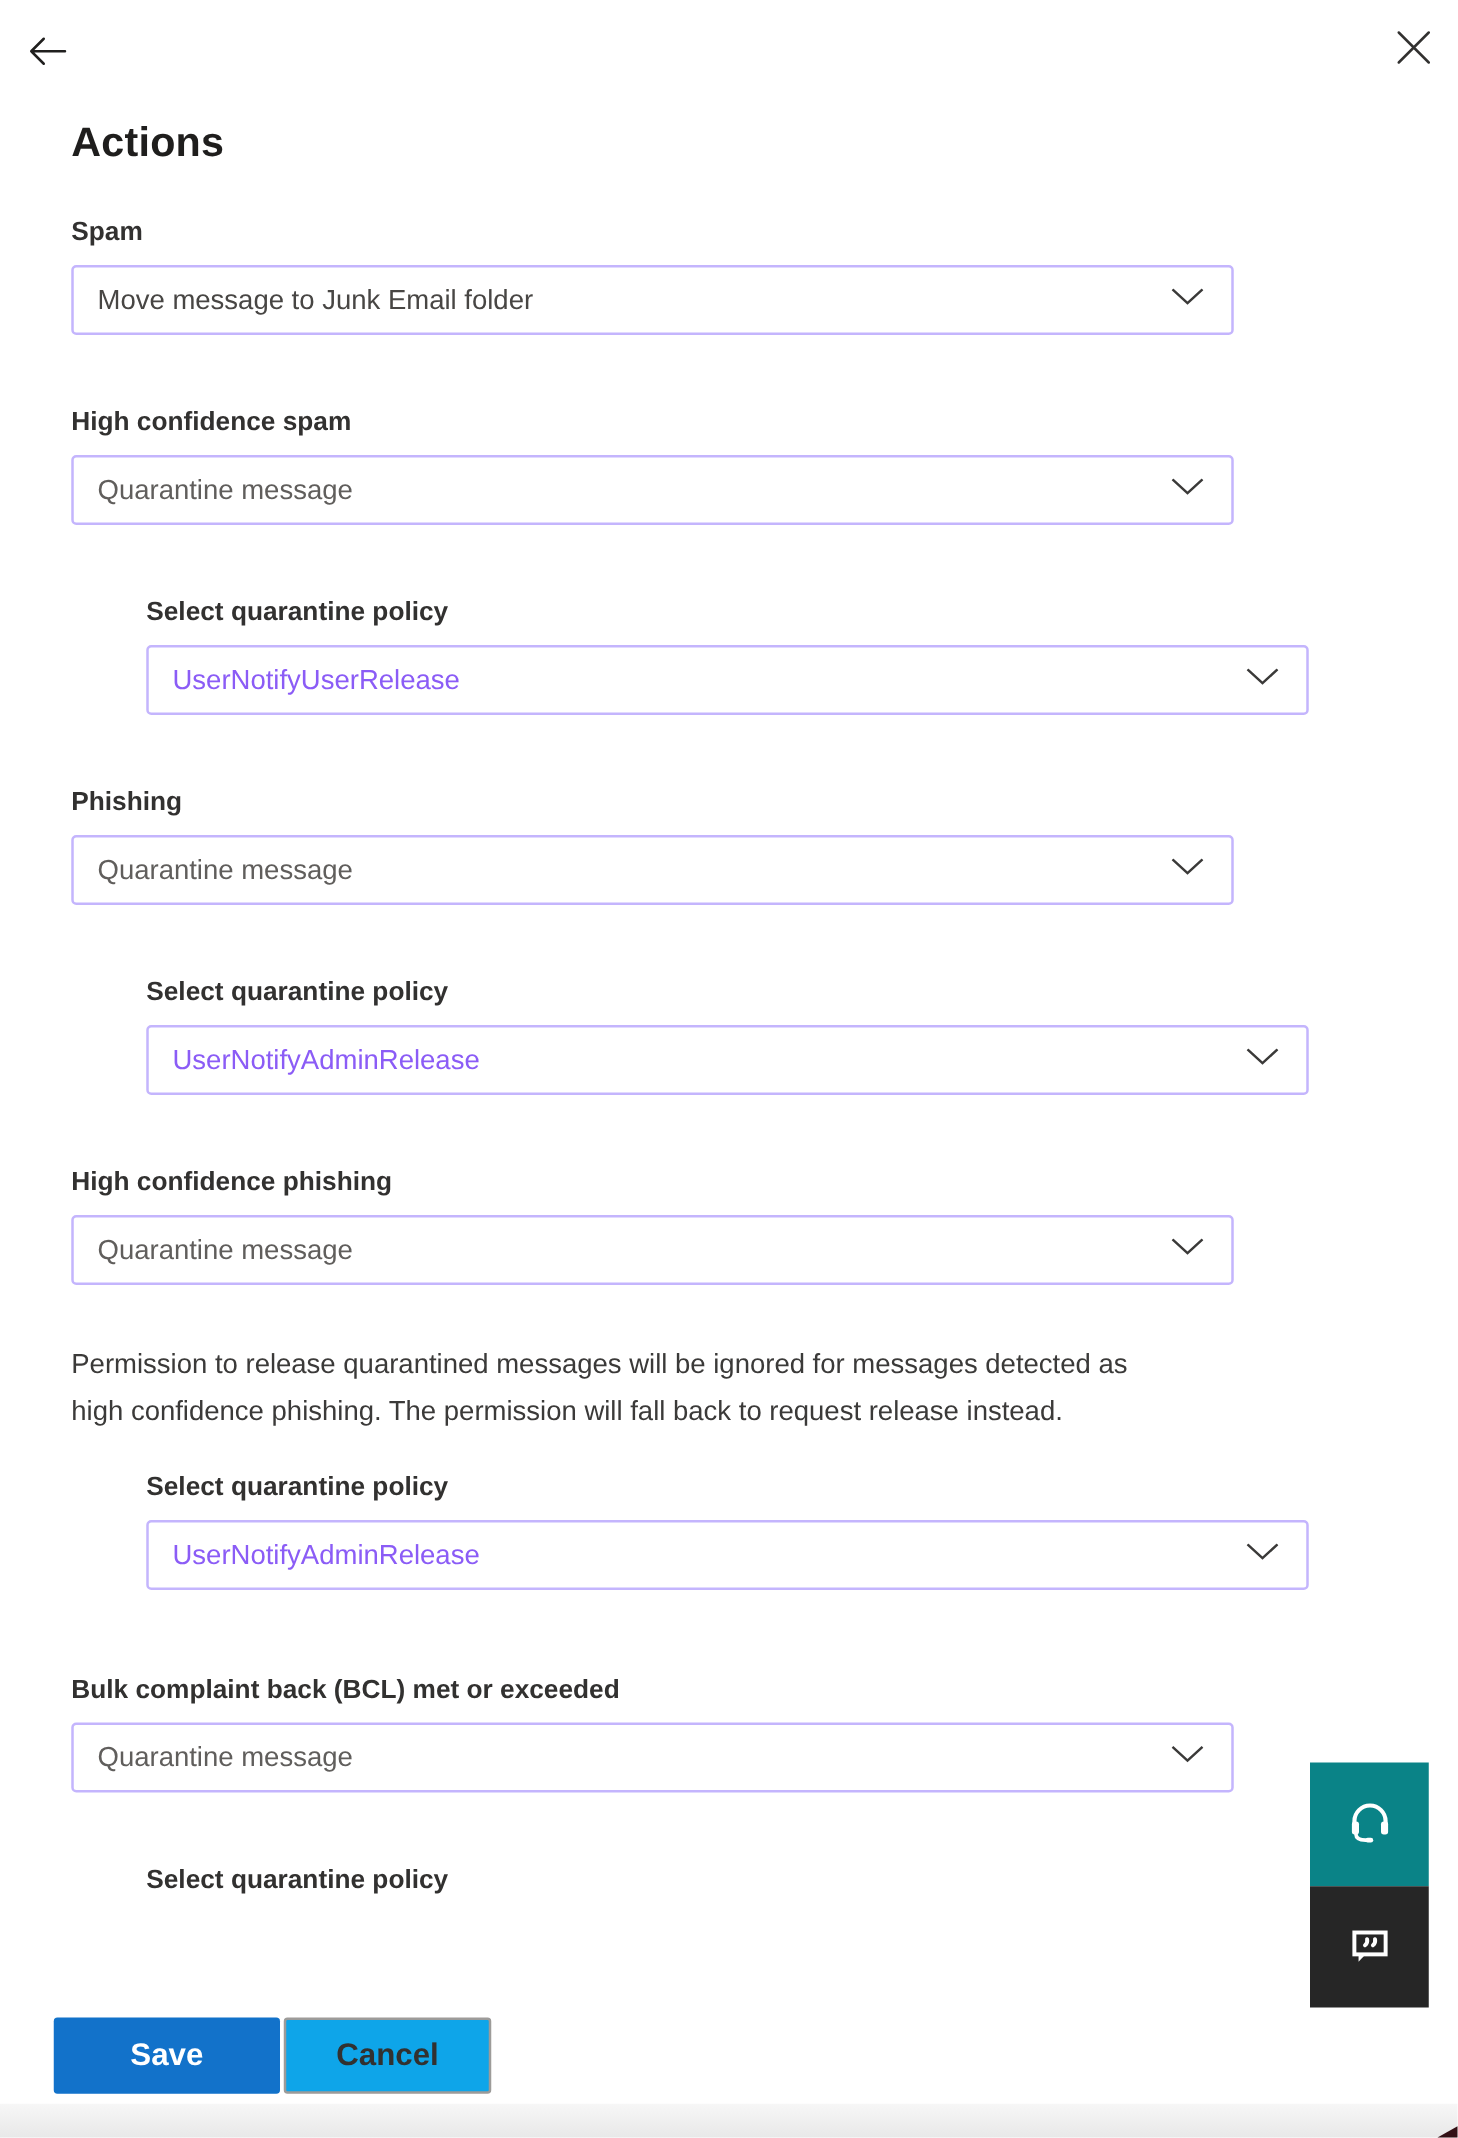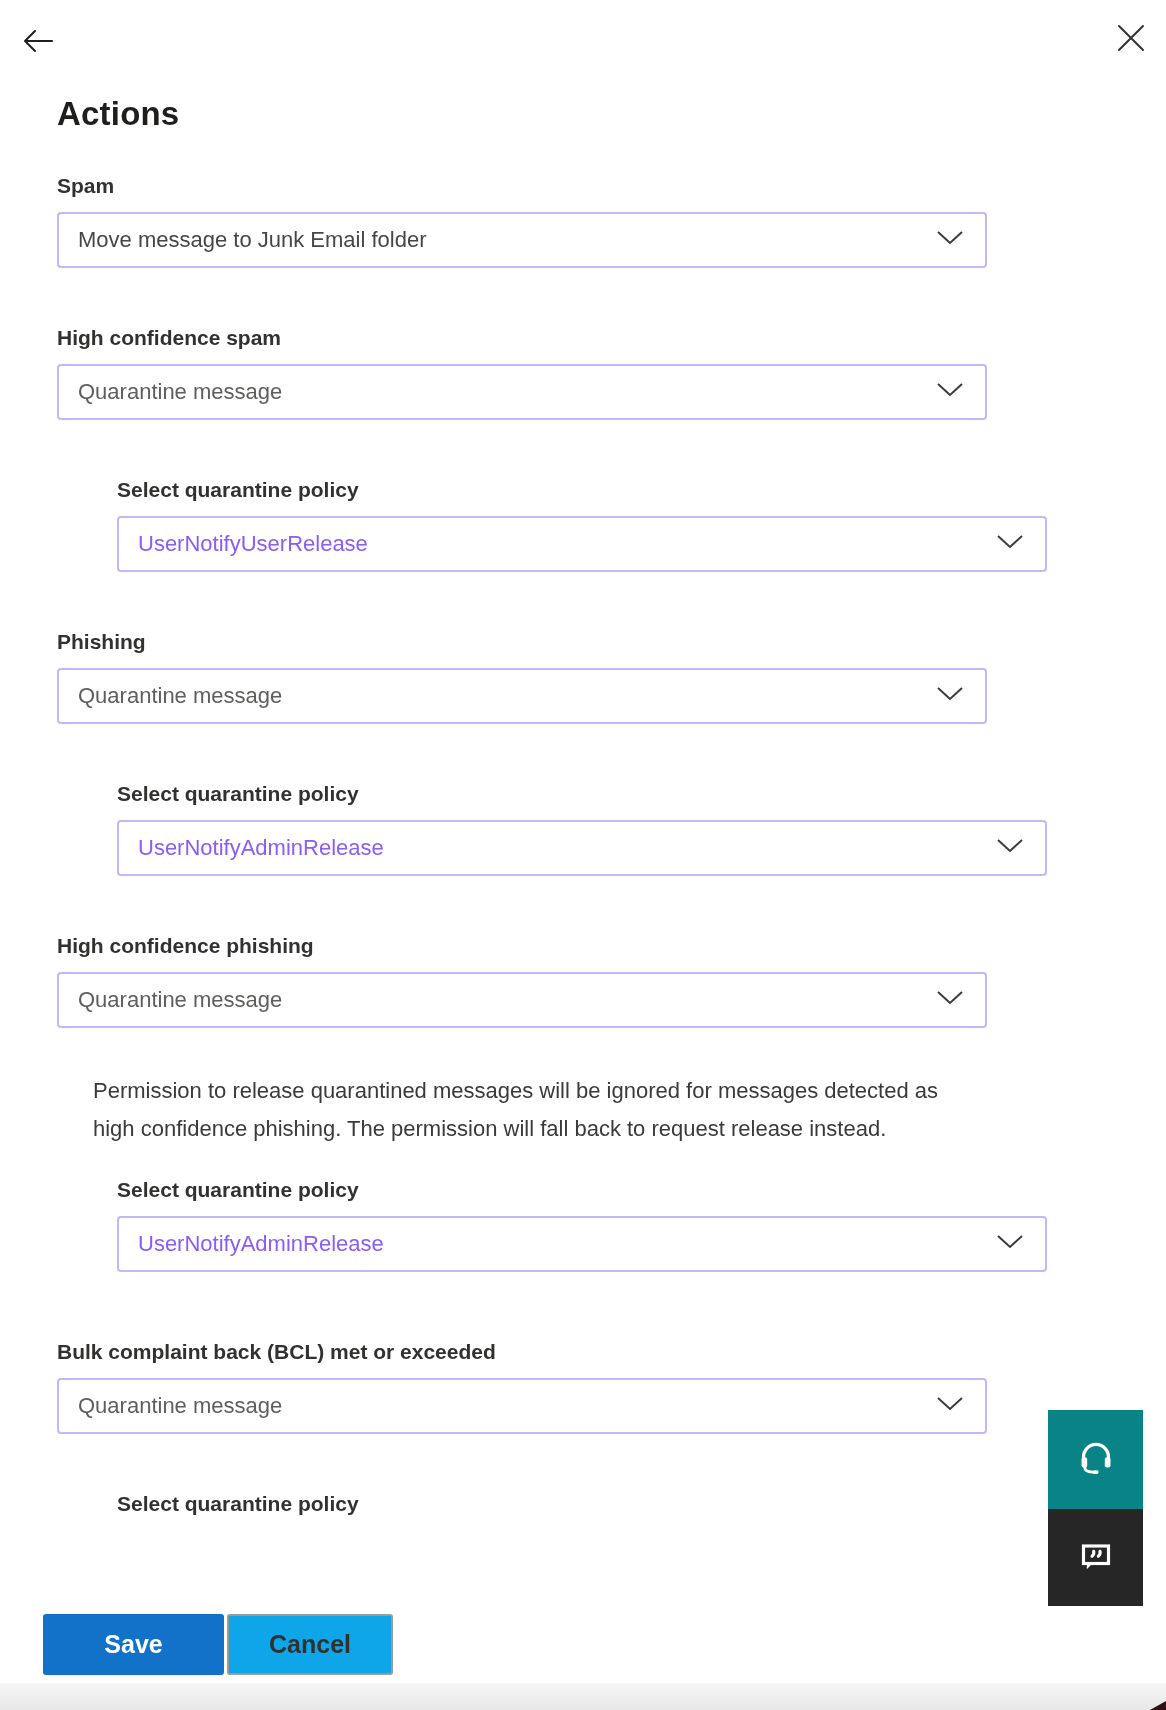--- a/index.html
+++ b/index.html
@@ -63,21 +63,21 @@
   .dropdown .value.muted { color: #605e5c; }
   .dropdown .value.policy { color: #8b5cf6; text-align: center; }
   .chevron {
     position: absolute;
     right: 22px; top: 50%;
     transform: translateY(-50%);
     display: block;
   }
 
   .mt-section { margin-top: 58px; }
-  .mt-note    { margin-top: 44px; margin-left: 36px; }
+  .mt-note    { margin-top: 44px; }
   .mt-sqp3    { margin-top: 30px; }
   .mt-bcl     { margin-top: 68px; }
   .mt-sqp4    { margin-top: 58px; }
 
   .note {
     width: 1062px;
     font-size: 22px;
     line-height: 38px;
     color: #3b3a39;
   }

